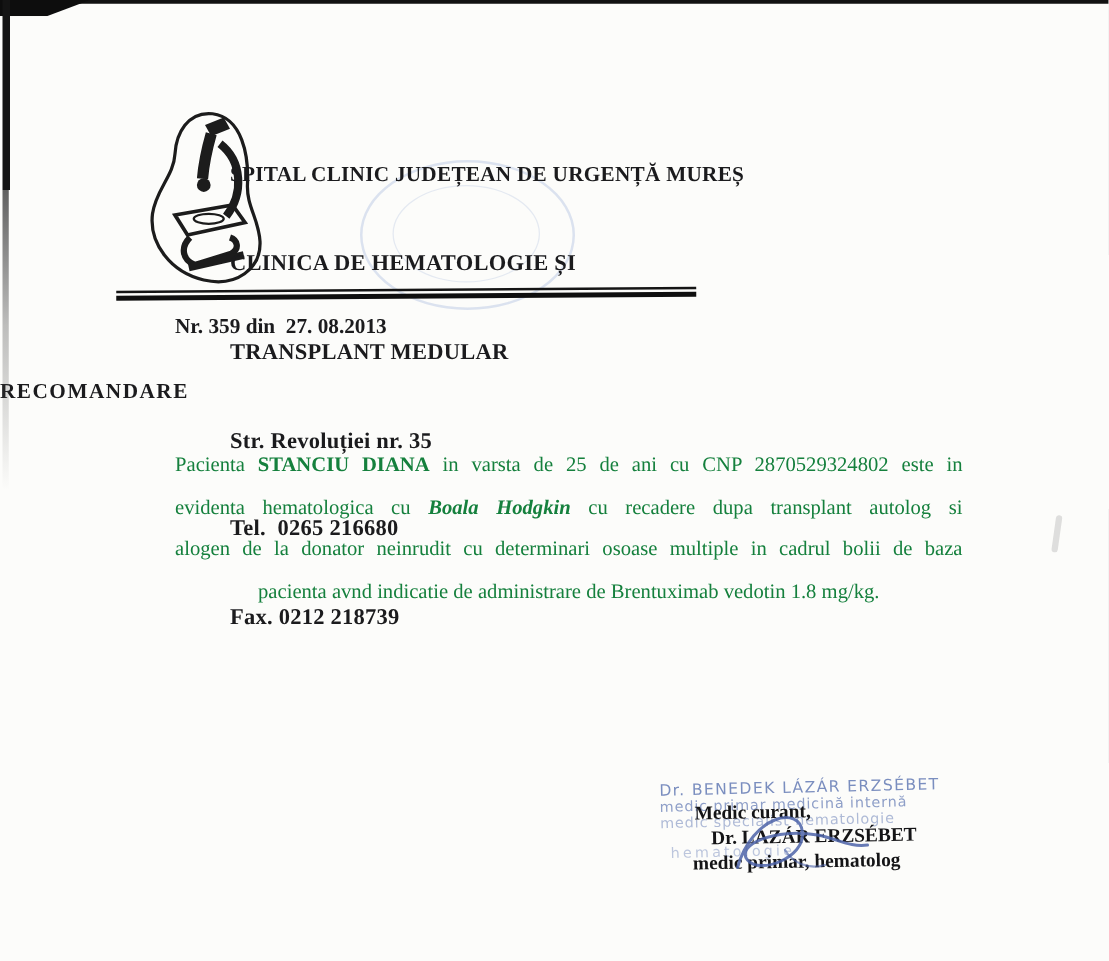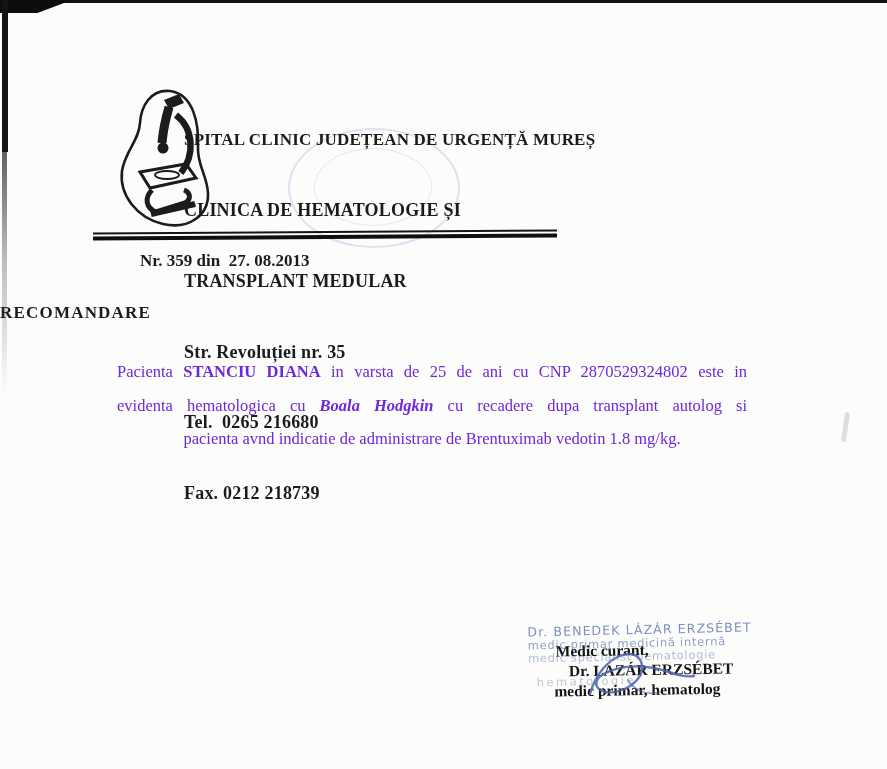--- a/index.html
+++ b/index.html
@@ -29,21 +29,21 @@
 
   .rule{left:93px;top:231px;width:464px;transform:rotate(-.4deg);}
   .rule .t{height:2px;background:#151515;}
   .rule .g{height:2px;}
   .rule .b{height:4px;background:#0f0f0f;}
 
   .ref{left:140px;top:251px;font-weight:bold;font-size:17px;white-space:pre;}
   .doc-title{left:0;top:303px;width:887px;font-weight:bold;font-size:17px;letter-spacing:1.2px;}
 
   
-  .bodytext{left:117px;top:355px;width:630px;font-size:16.5px;line-height:33.6px;color:#6d28d9;}
+  .bodytext{left:140px;top:355px;width:630px;font-size:16.5px;line-height:33.6px;color:#15803d;}
   .jline{text-align:justify;text-align-last:justify;}
   .lline{text-align:center;}
   .b{font-weight:bold;}
   .bi{font-weight:bold;font-style:italic;}
 
   
   .stamp{left:528px;top:623px;color:#7085ba;font-family:"DejaVu Sans",sans-serif;
          transform:rotate(-1.3deg);line-height:13.5px;}
   .stamp .s1{font-size:12.5px;letter-spacing:1.1px;opacity:.92;}
   .stamp .s2{font-size:11.5px;letter-spacing:.7px;opacity:.78;}
@@ -90,20 +90,21 @@
       <div class="b"></div>
   </div>
 
   <div class="abs ref">Nr. 359 din  27. 08.2013</div>
 
   <div class="abs doc-title">RECOMANDARE</div>
 
   <div class="abs bodytext">
     <div class="jline"><span>Pacienta </span><span class="b">STANCIU DIANA</span><span> in varsta de 25 de ani cu CNP 2870529324802 este in</span></div>
     <div class="jline"><span>evidenta hematologica cu </span><span class="bi">Boala Hodgkin</span><span> cu recadere dupa transplant autolog si</span></div>
+    <div class="jline"><span>alogen de la donator neinrudit cu determinari osoase multiple in cadrul bolii de baza</span></div>
     <div class="lline"><span>pacienta avnd indicatie de administrare de Brentuximab vedotin 1.8 mg/kg.</span></div>
   </div>
 
   <div class="abs stamp">
     <div class="s1">Dr. BENEDEK LÁZÁR ERZSÉBET</div>
     <div class="s2">medic primar medicină internă</div>
     <div class="s3">medic specialist hematologie</div>
     <div class="s4">hematologie</div>
   </div>
 

